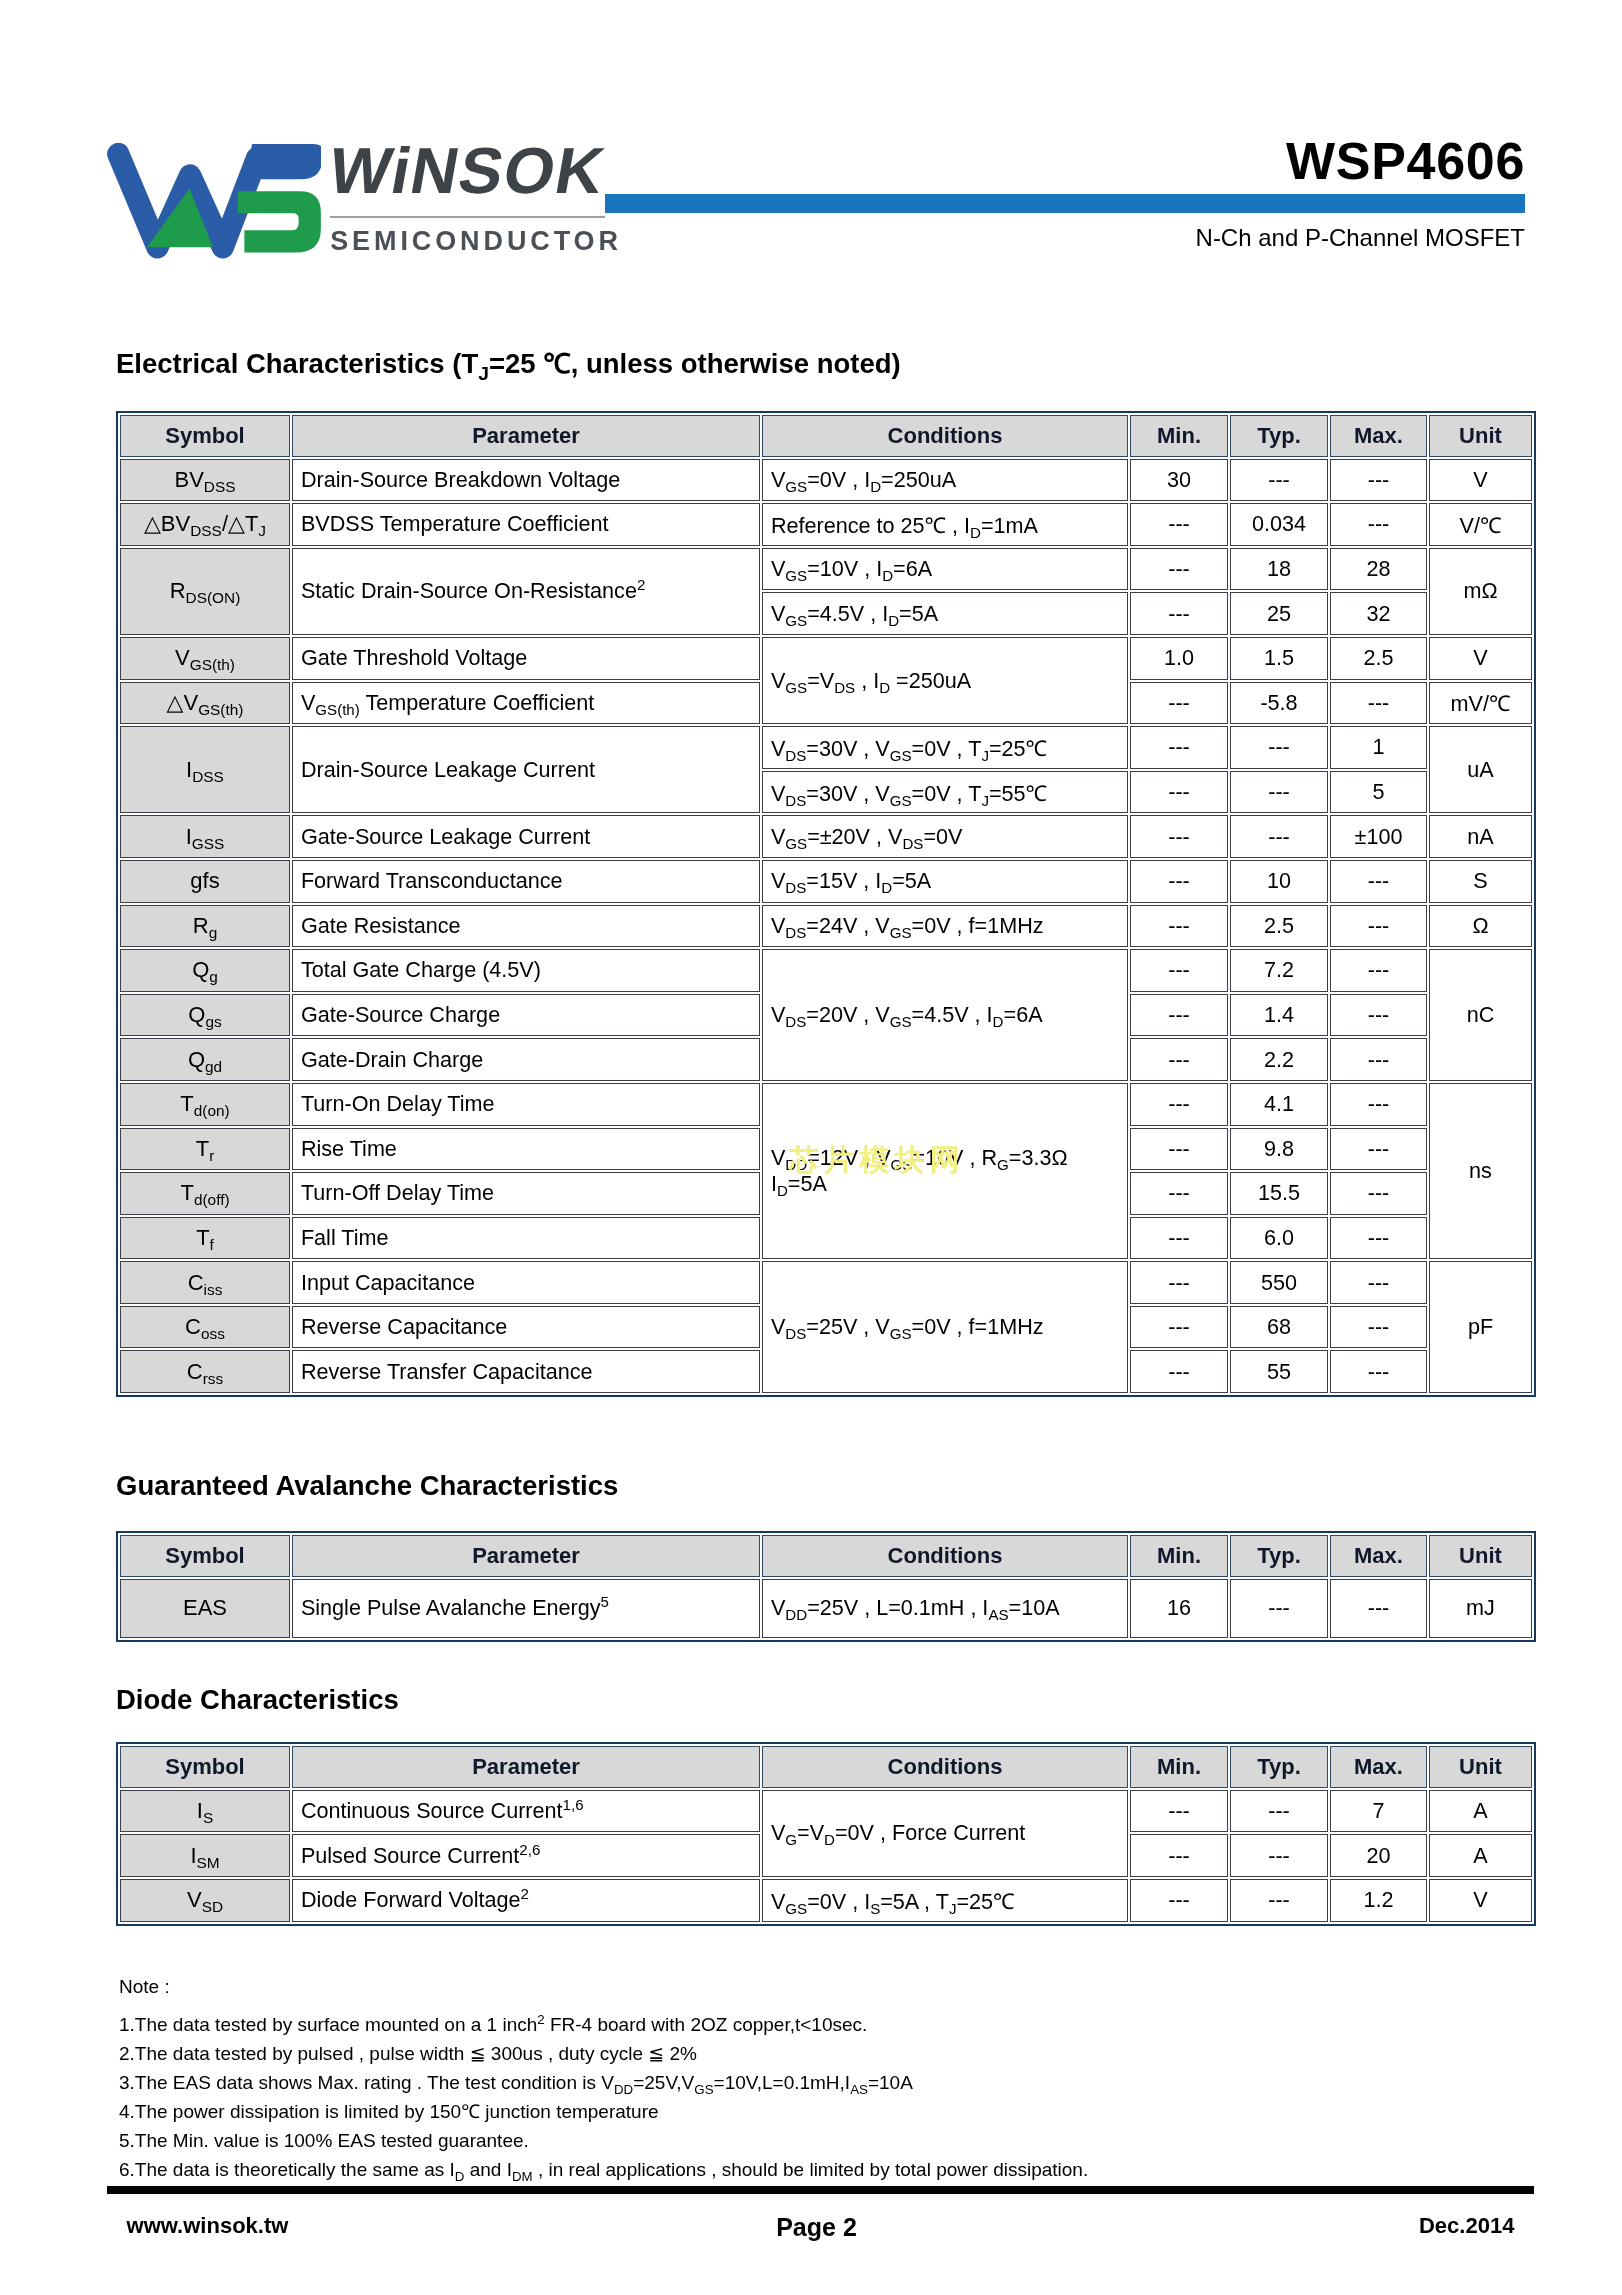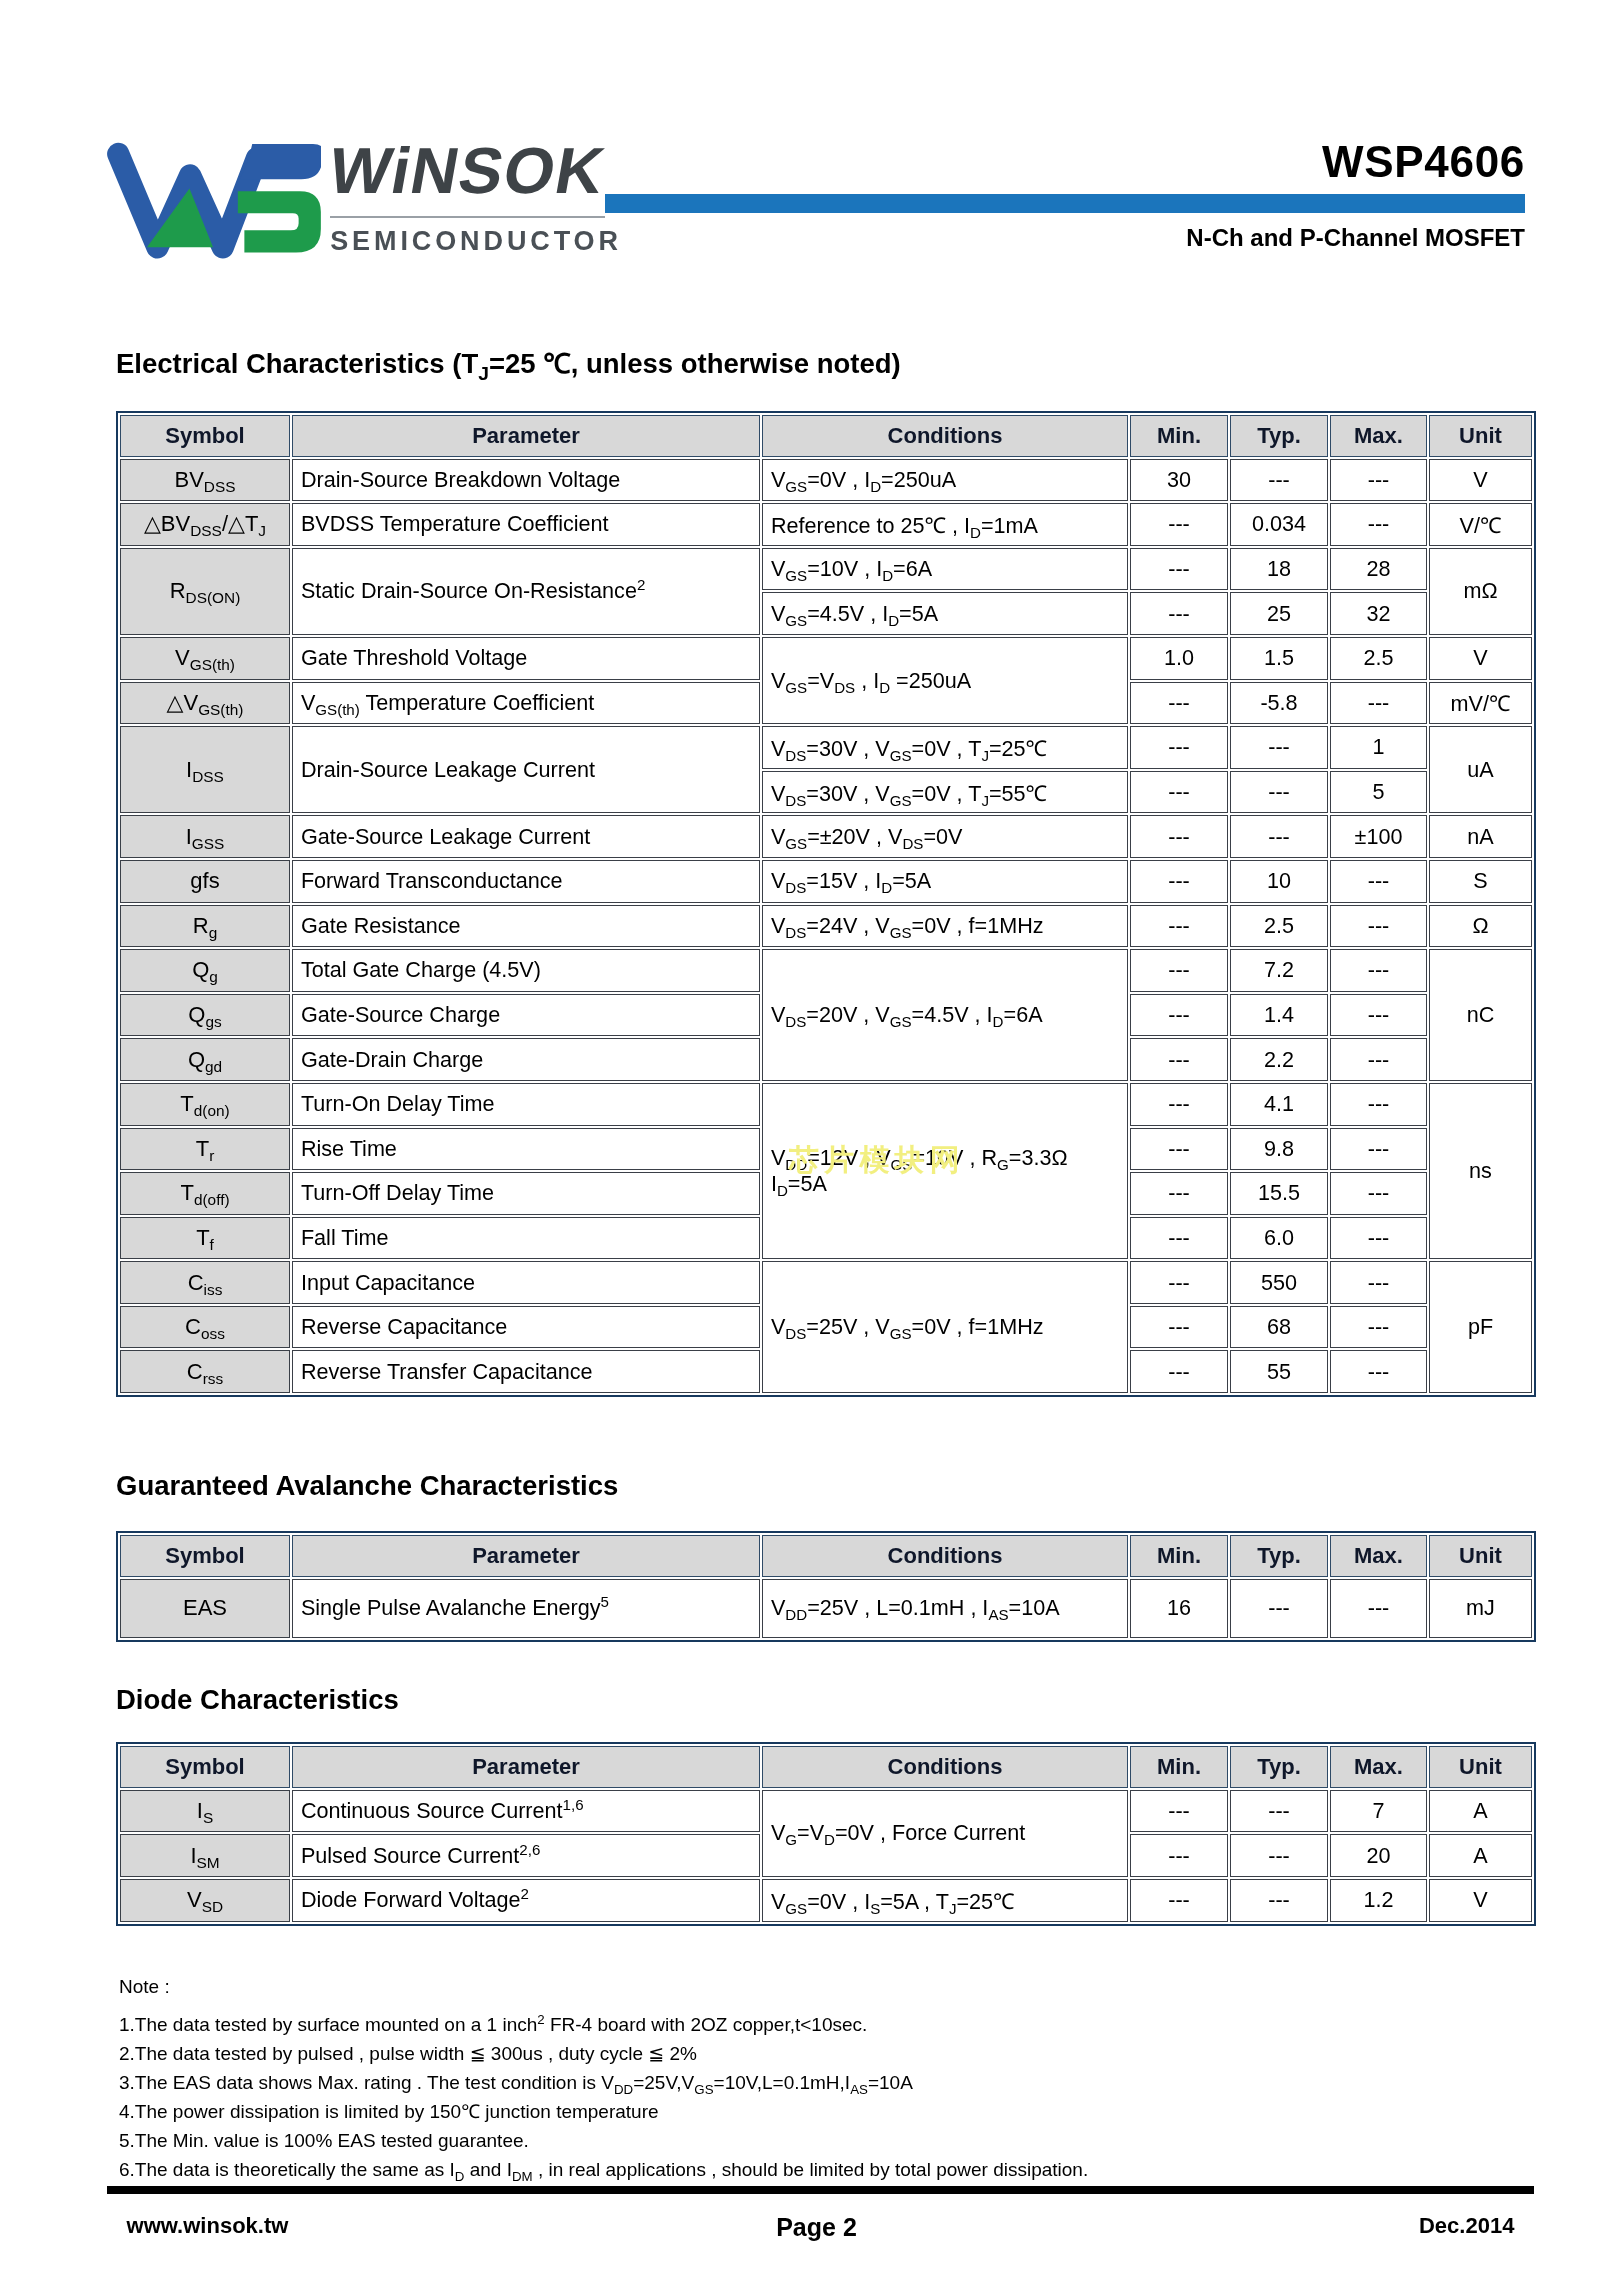--- a/index.html
+++ b/index.html
@@ -13,23 +13,23 @@
   .logo-text{margin-left:9.2px; margin-top:3.9px; width:275px;}
   .brand{
     font-size:65px; font-weight:bold; color:#3E4347; letter-spacing:1.3px;
     transform:skewX(-10deg); display:inline-block; line-height:72px;
   }
   .brand-sub{
     display:block; border-top:2.6px solid #9aa0a6; margin-top:9.2px; padding-top:7.9px;
     font-size:27px; font-weight:bold; color:#4A5056; letter-spacing:3.9px;
   }
   .header-right{margin-left:auto; width:929px; margin-top:9.2px;}
-  .part-number{text-align:right; font-size:44px; font-weight:bold; line-height:43px; letter-spacing:0.7px;}
+  .part-number{text-align:right; font-size:52px; font-weight:bold; line-height:43px; letter-spacing:0.7px;}
   .accent-bar{height:19.6px; background:#1B75BC; margin-top:10.5px;}
-  .subtitle{text-align:right; font-size:24px; font-weight:bold; margin-top:10.5px;}
+  .subtitle{text-align:right; font-size:24px; font-weight:normal; margin-top:10.5px;}
   
   .sec-title{font-size:27.5px; font-weight:bold; margin-left:116px;}
   #title1{margin-top:77px;}
   #title2{margin-top:73px;}
   #title3{margin-top:42px;}
   
   .dtable{
     border-collapse:separate; border-spacing:2px; border:2.6px solid #17395E;
     width:1400px; table-layout:fixed; background:#fff;
   }

